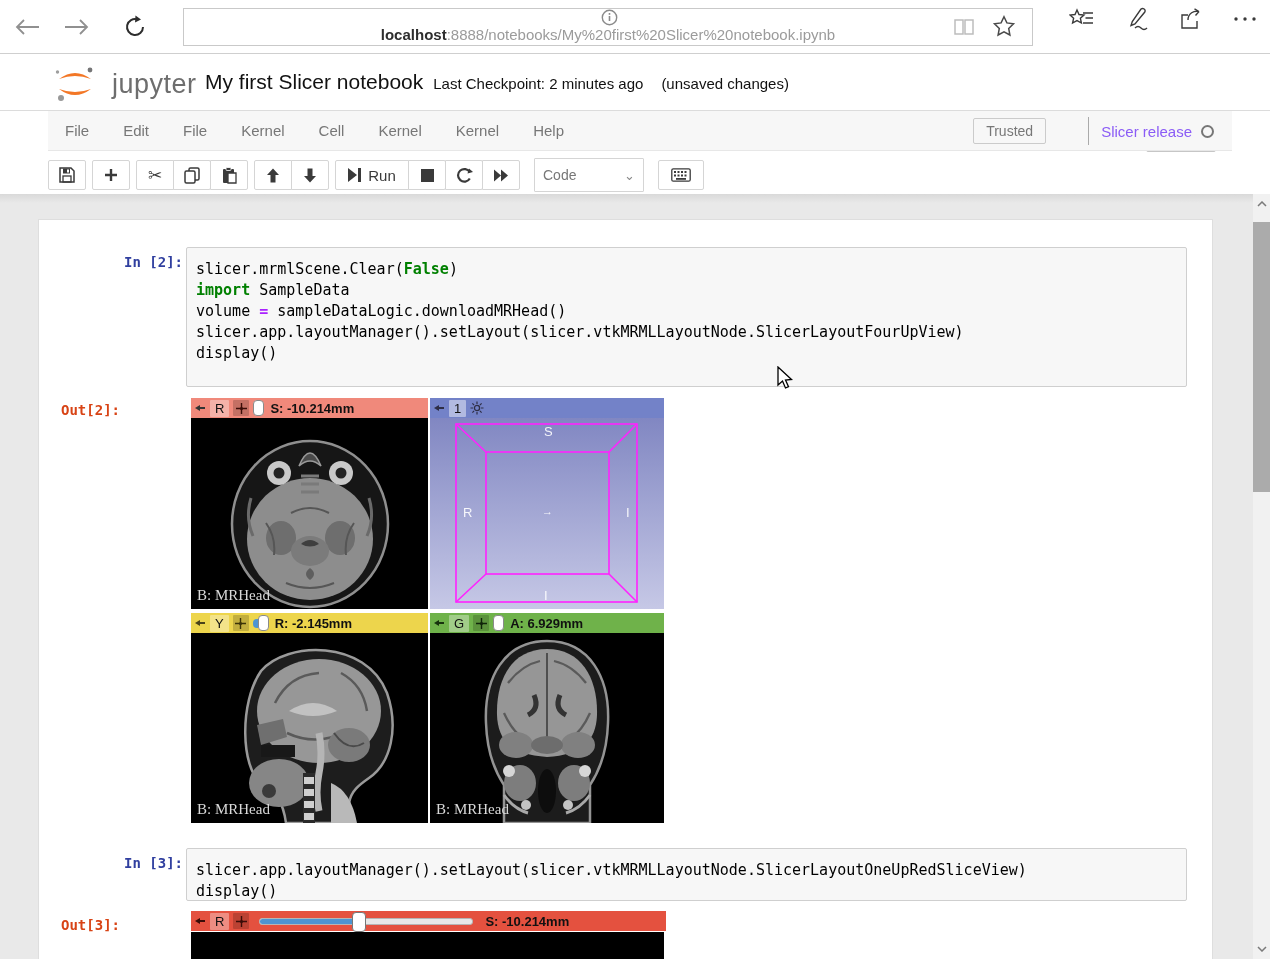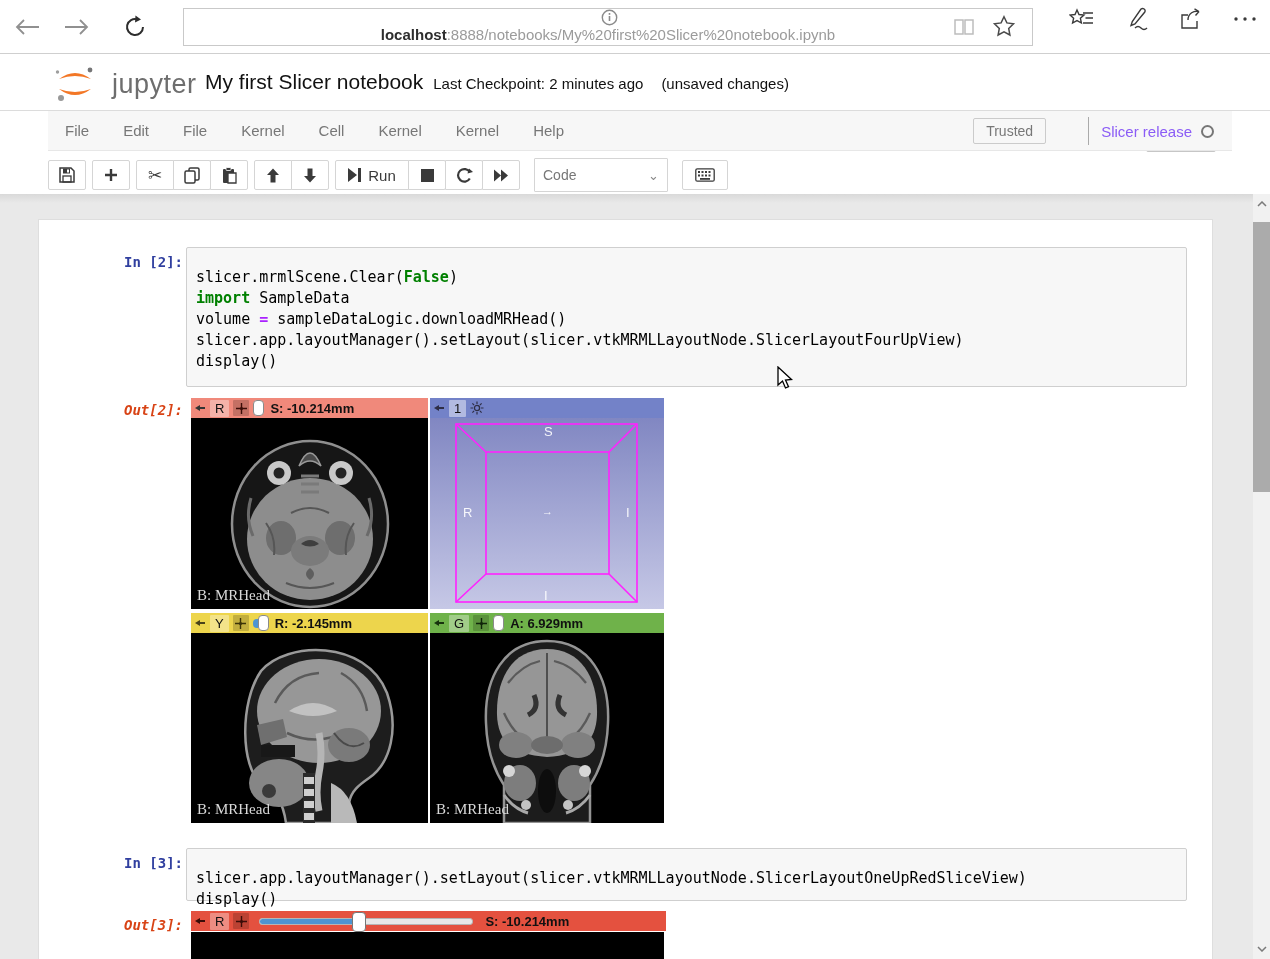--- a/index.html
+++ b/index.html
@@ -46,40 +46,40 @@
 
   
   #toolbar { position:absolute; left:0; top:152px; width:1270px; height:42px; background:#fff; }
   #toolbar-inner { position:absolute; left:48px; top:6px; display:flex; align-items:center; gap:6px; }
   .btn-group { display:flex; }
   .tb-btn { width:38px; height:30px; background:#fff; border:1px solid #d5d5d5; border-radius:2px;
             display:flex; align-items:center; justify-content:center; color:#3a3a3a; cursor:pointer; }
   .btn-group .tb-btn + .tb-btn { margin-left:-1px; border-radius:0 2px 2px 0; }
   .btn-group .tb-btn:first-child:not(:last-child){ border-radius:2px 0 0 2px; }
   #run-btn { width:74px; gap:7px; font-size:15px; color:#3a3a3a; }
-  #cell-type-select { width:134px; height:28px; border:1px solid #d5d5d5; border-radius:1px;
+  #cell-type-select { width:110px; height:28px; border:1px solid #d5d5d5; border-radius:1px;
                       margin-left:8px; display:flex; align-items:center; font-size:14px; color:#777;
                       padding:16px 8px; position:relative; background:#fff; cursor:pointer; }
   #cell-type-select .chev { position:absolute; right:8px; color:#888; font-size:13px; }
   #palette-btn { width:46px; margin-left:8px; }
 
   
   #content { position:absolute; left:0; top:194px; width:1270px; height:765px;
              background:linear-gradient(#d9d9d9, #e9e9e9 9px); }
   #page { position:absolute; left:38px; top:25px; width:1175px; height:760px;
           background:#fff; border:1px solid #dedede; }
 
   .prompt-in  { position:absolute; left:22px; width:122px; text-align:right;
                 font-family:"DejaVu Sans Mono","Liberation Mono",monospace;
                 font-size:14px; font-weight:bold; color:#303F9F; }
-  .prompt-out { position:absolute; left:22px; width:122px; text-align:right;
+  .prompt-out { position:absolute; left:22px; width:122px; 
                 font-family:"DejaVu Sans Mono","Liberation Mono",monospace;
-                font-size:14px; font-weight:bold; color:#D84315;font-style:italic; }
+                font-size:14px; font-weight:bold; color:#D84315; }
   .code-box { position:absolute; left:147px; width:1001px; background:#f7f7f7;
-              border:1px solid #cfcfcf; border-radius:2px; padding:19px 9px; }
+              border:1px solid #cfcfcf; border-radius:2px; padding:11px 9px; }
   .code-line { font-family:"DejaVu Sans Mono","Liberation Mono",monospace;
                font-size:15px; line-height:21px; white-space:pre; }
   .tk-p { color:#000; }
   .tk-k { color:#008000; font-weight:bold; }
   .tk-o { color:#AA22FF; font-weight:bold; }
 
   
   .slice-bar { position:absolute; height:20px; display:flex; align-items:center; padding:0 3px; gap:4px; }
   .sb-letter { font-size:13px; color:#111; background:rgba(255,255,255,0.35);
                padding:0 5px; line-height:17px; border-radius:1px; }

